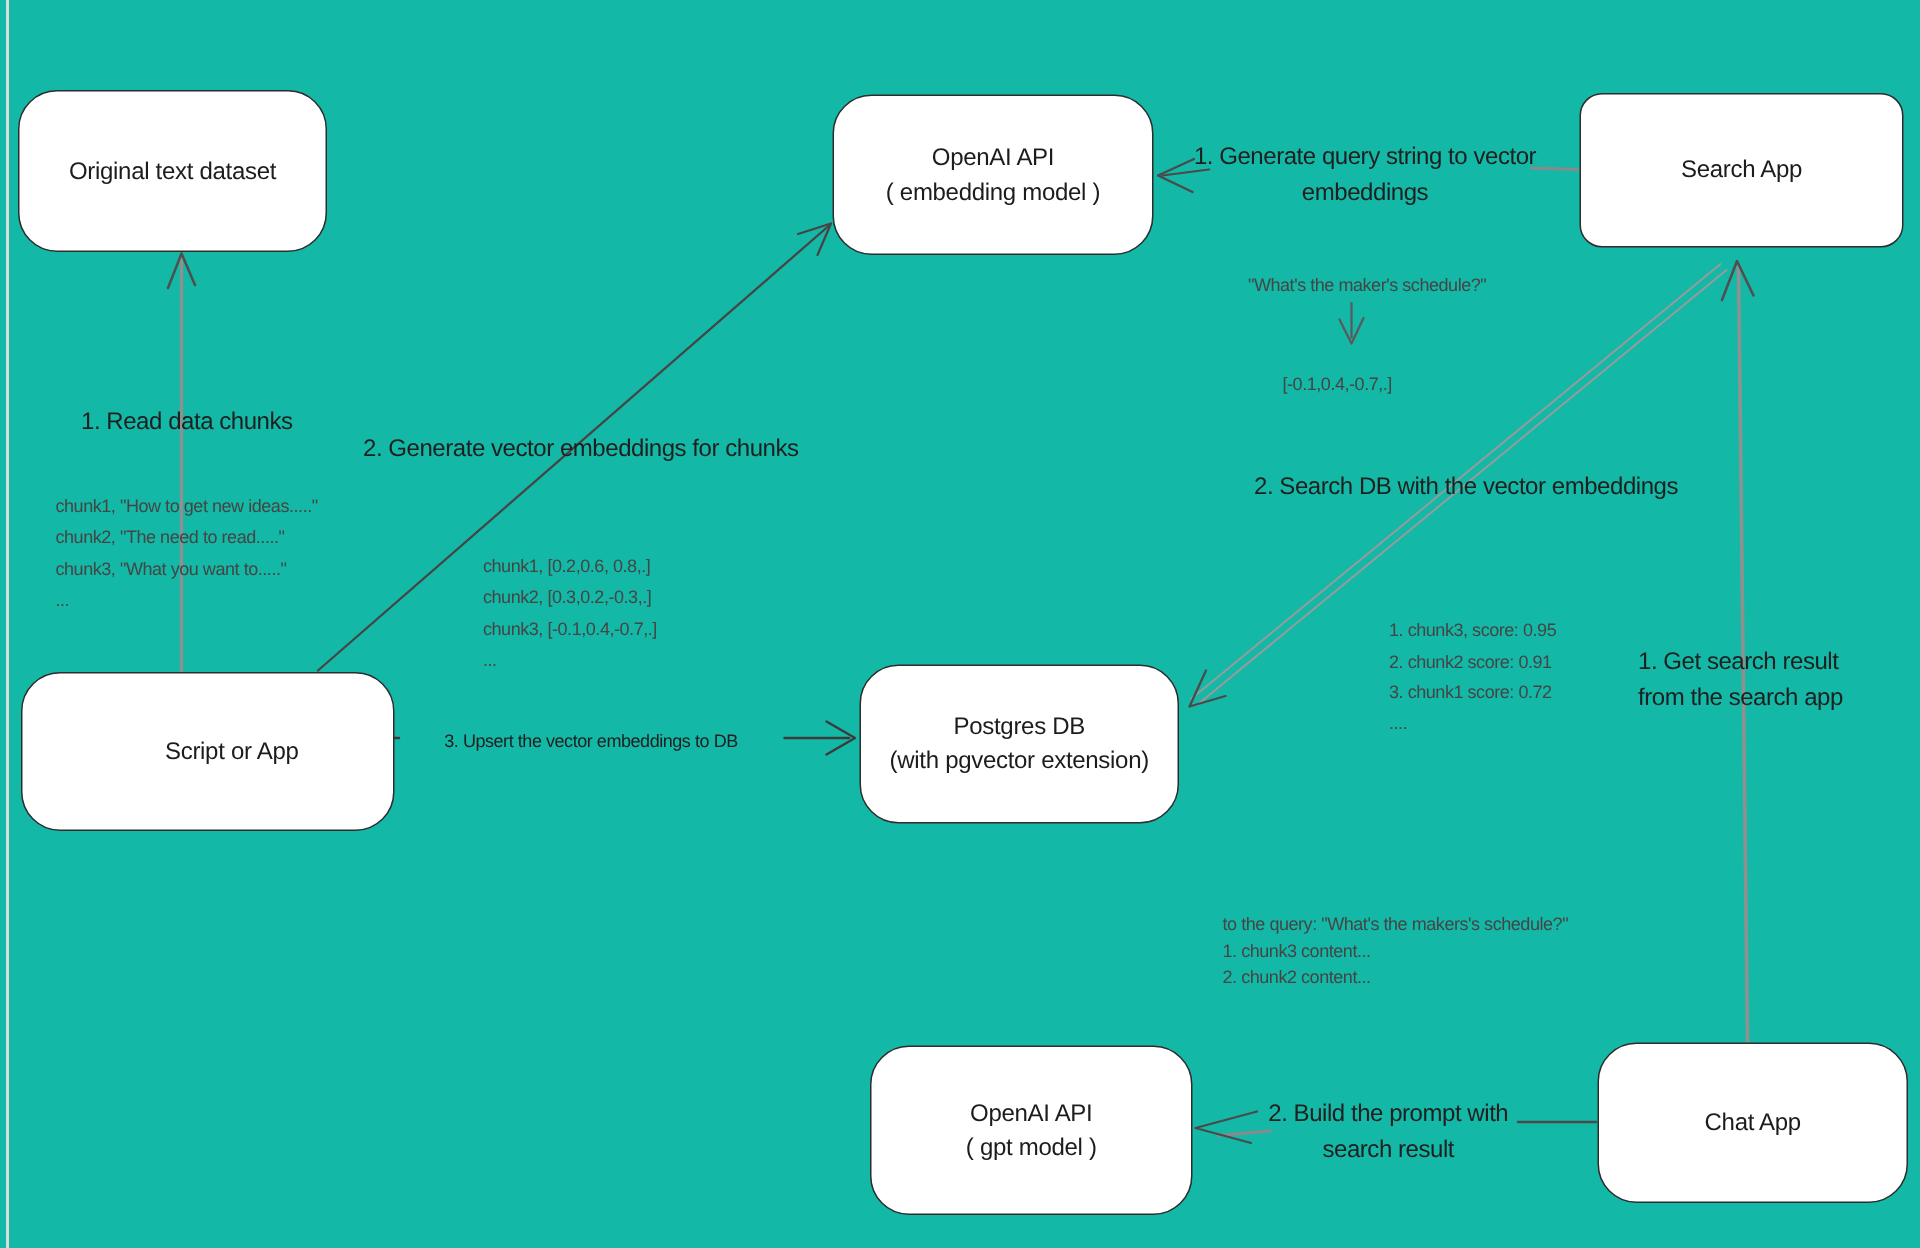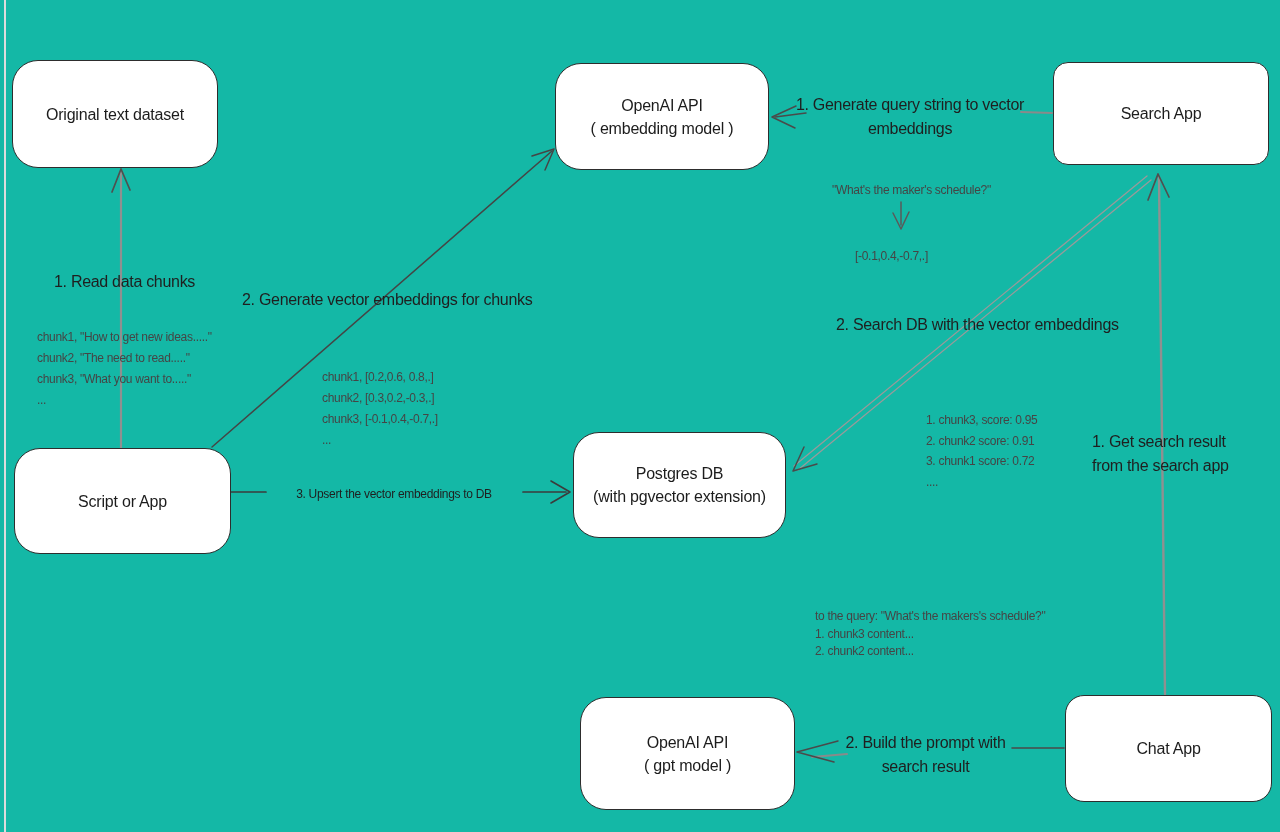--- a/index.html
+++ b/index.html
@@ -85,35 +85,35 @@
 
   <div class="node" style="left:555px;top:63px;width:212px;height:105px;">
     <div>OpenAI API</div>
     <div>( embedding model )</div>
   </div>
 
   <div class="node" style="left:1053px;top:62px;width:214px;height:101px;border-radius:15px;">
     <div>Search App</div>
   </div>
 
-  <div class="node" style="left:14px;top:448px;width:215px;height:104px;">
+  <div class="node" style="left:14px;top:448px;width:215px;height:104px;padding-left:32px;">
     <div>Script or App</div>
   </div>
 
-  <div class="node" style="left:573px;top:432px;width:211px;height:104px;">
+  <div class="node" style="left:573px;top:443px;width:211px;height:104px;">
     <div>Postgres DB</div>
     <div>(with pgvector extension)</div>
   </div>
 
   <div class="node" style="left:580px;top:697px;width:213px;height:111px;">
     <div>OpenAI API</div>
     <div>( gpt model )</div>
   </div>
 
-  <div class="node" style="left:1065px;top:695px;width:205px;height:105px;border-radius:19px;">
+  <div class="node" style="left:1065px;top:695px;width:205px;height:105px;">
     <div>Chat App</div>
   </div>
 
   <div class="edge-label" style="left:54px;top:270px;">1. Read data chunks</div>
 
   <div class="edge-label" style="left:242px;top:288px;">2. Generate vector embeddings for chunks</div>
 
   <div class="edge-label center" style="left:264px;top:482px;width:260px;font-size:12px;">3. Upsert the vector embeddings  to DB</div>
 
   <div class="edge-label center" style="left:790px;top:93px;width:240px;">

